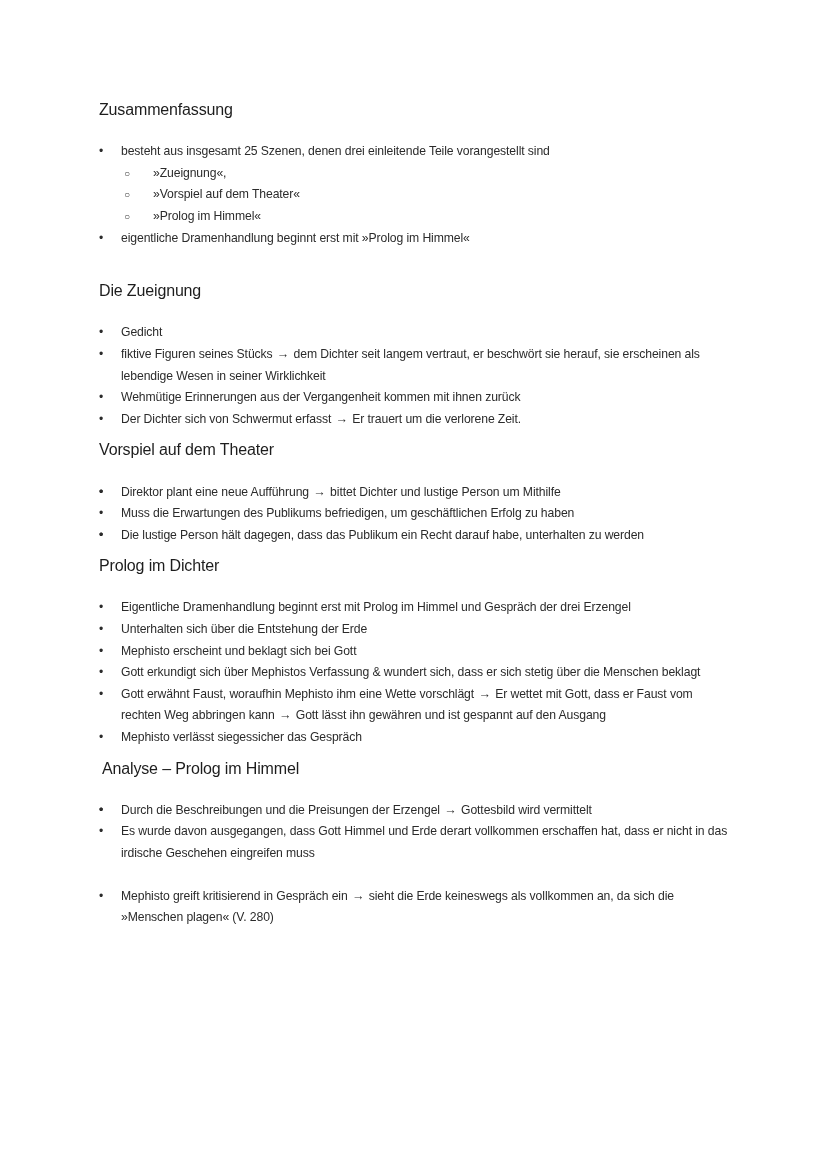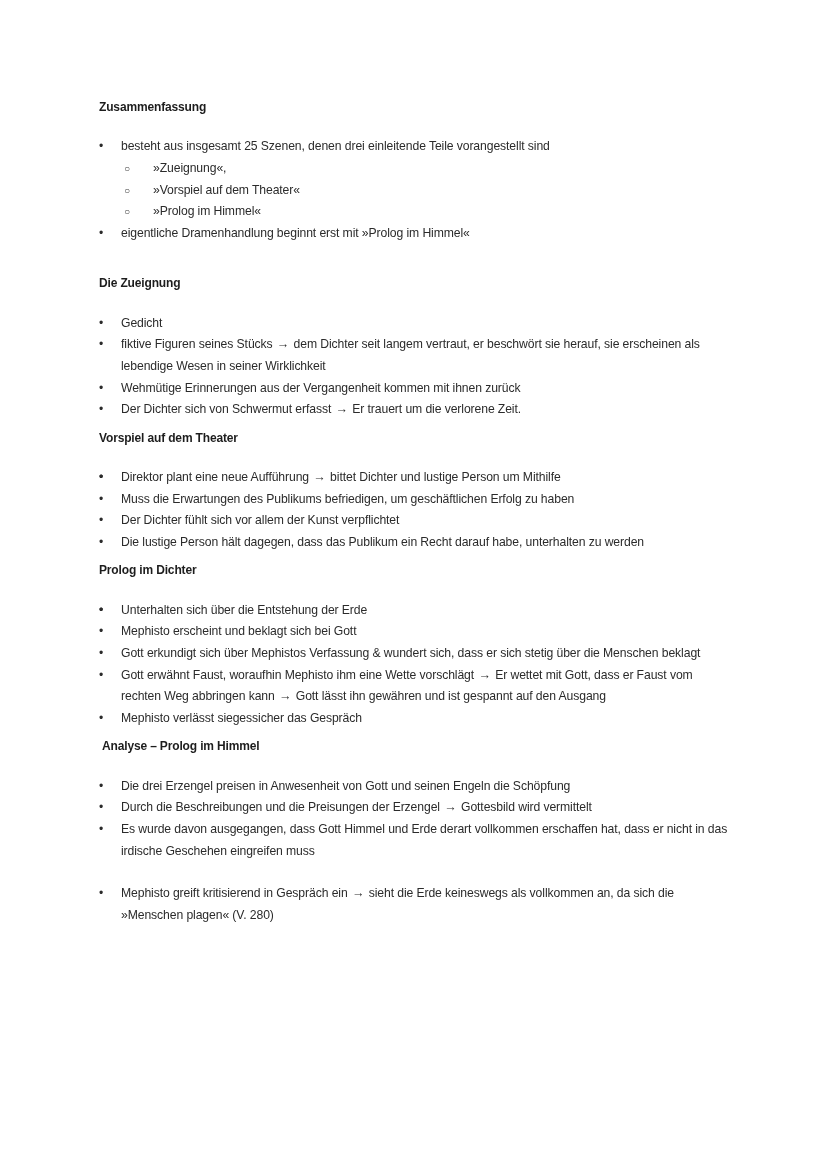--- a/index.html
+++ b/index.html
@@ -19,22 +19,22 @@
     color: #2b2b2b;
     -webkit-font-smoothing: antialiased;
   }
 
   .doc {
     width: 634px;
   }
 
   
   .heading {
-    font-size: 12px;
-    font-weight: bold;
+    font-size: 16px;
+    font-weight: normal;
     letter-spacing: -0.15px;
     color: #1d1d1d;
     line-height: 1.2;
   }
 
   
   .section { margin: 0; }
 
   
   ul.bullets {
@@ -173,37 +173,37 @@
         <li>
           <span class="bullet-glyph">•</span>
           <span>Direktor plant eine neue Aufführung </span><span class="arrow">→</span><span> bittet Dichter und lustige Person um Mithilfe</span>
         </li>
         <li>
           <span class="bullet-glyph">•</span>
           <span>Muss die Erwartungen des Publikums befriedigen, um geschäftlichen Erfolg zu haben</span>
         </li>
         <li>
           <span class="bullet-glyph">•</span>
-          <span>Der Dichter fühlt sich vor allem der Kunst verpflichtet</span>
         </li>
         <li>
           <span class="bullet-glyph">•</span>
           <span>Die lustige Person hält dagegen, dass das Publikum ein Recht darauf habe, unterhalten zu werden</span>
         </li>
       </ul>
     </div>
 
     <div class="spacer-sm"></div>
 
     <div class="section">
       <div class="heading">Prolog im Dichter</div>
       <div class="spacer-md"></div>
       <ul class="bullets lvl-b">
         <li>
           <span class="bullet-glyph">•</span>
+          <span>Eigentliche Dramenhandlung beginnt erst mit Prolog im Himmel und Gespräch der drei Erzengel</span>
         </li>
         <li>
           <span class="bullet-glyph">•</span>
           <span>Unterhalten sich über die Entstehung der Erde</span>
         </li>
         <li>
           <span class="bullet-glyph">•</span>
           <span> Mephisto erscheint und beklagt sich bei Gott</span>
         </li>
         <li>
@@ -222,21 +222,20 @@
     </div>
 
     <div class="spacer-sm"></div>
 
     <div class="section">
       <div class="heading" style="margin-left:3px;">Analyse – Prolog im Himmel</div>
       <div class="spacer-md"></div>
       <ul class="bullets lvl-b">
         <li>
           <span class="bullet-glyph">•</span>
-          <span>Die drei Erzengel preisen in Anwesenheit von Gott und seinen Engeln die Schöpfung</span>
         </li>
         <li>
           <span class="bullet-glyph">•</span>
           <span>Durch die Beschreibungen und die Preisungen der Erzengel </span><span class="arrow">→</span><span> Gottesbild wird vermittelt</span>
         </li>
         <li>
           <span class="bullet-glyph">•</span>
           <span>Es wurde davon ausgegangen, dass Gott Himmel und Erde derart vollkommen erschaffen hat, dass er nicht in das irdische Geschehen eingreifen muss</span>
         </li>
       </ul>

